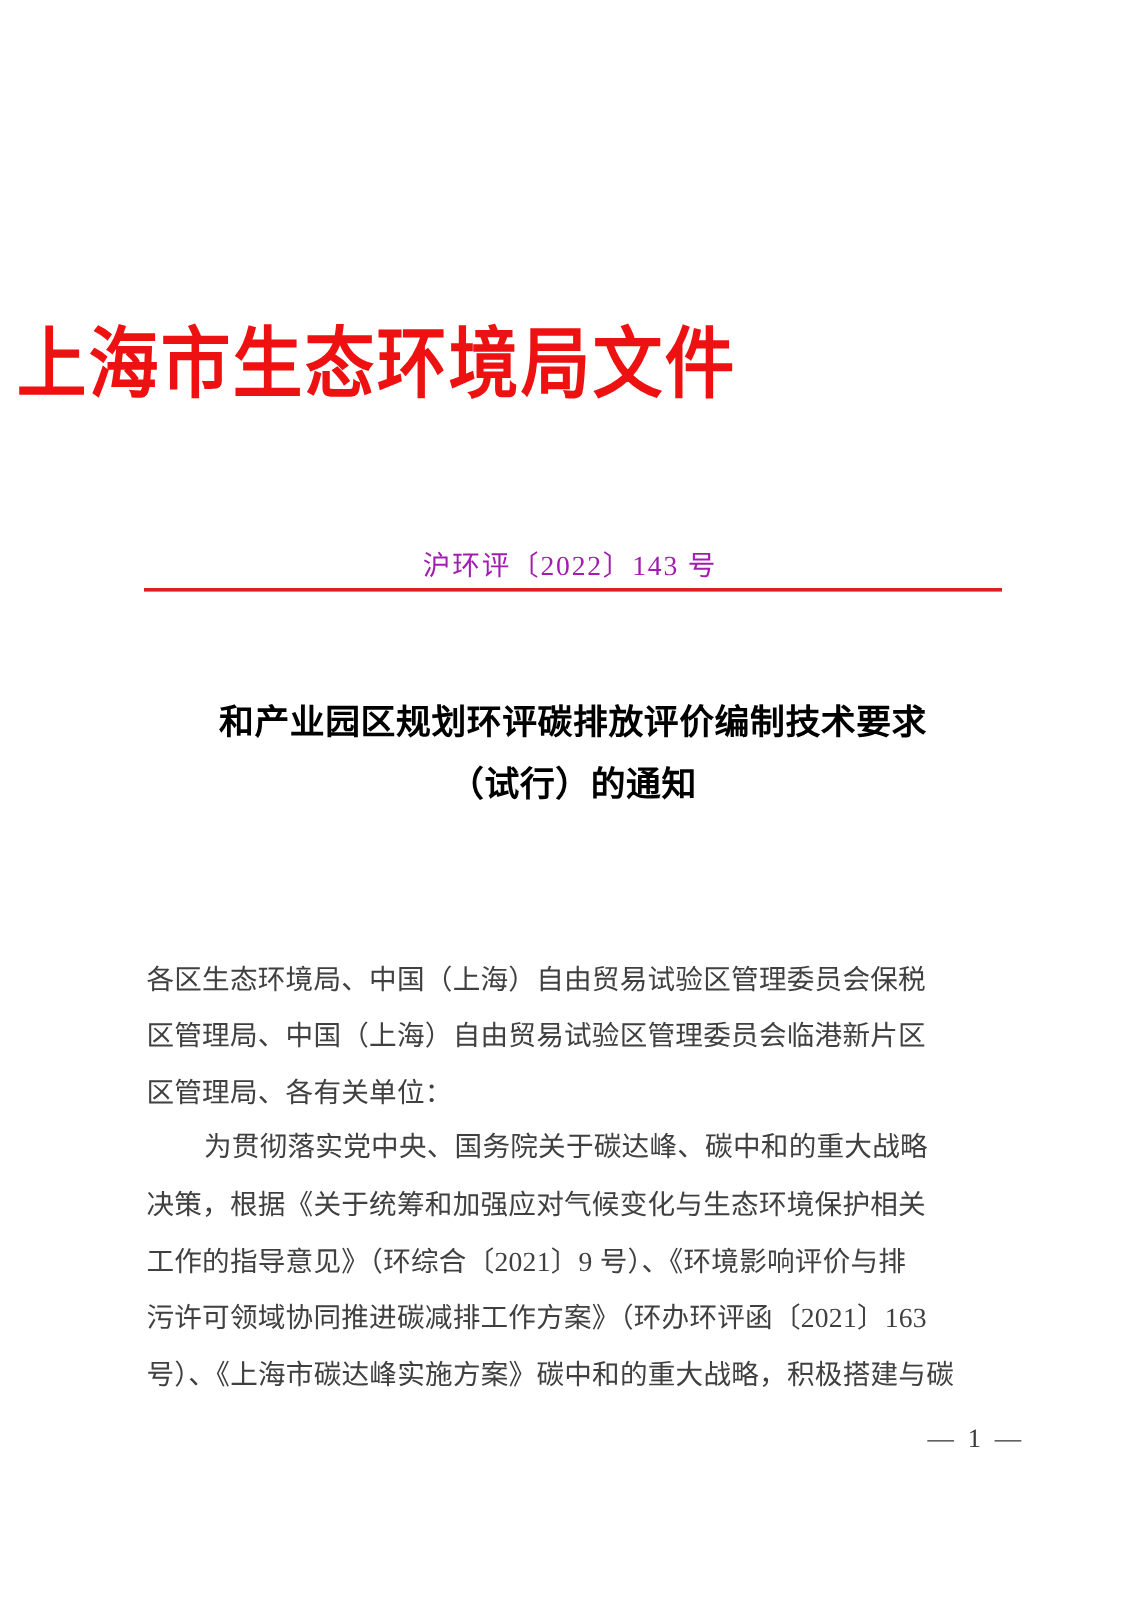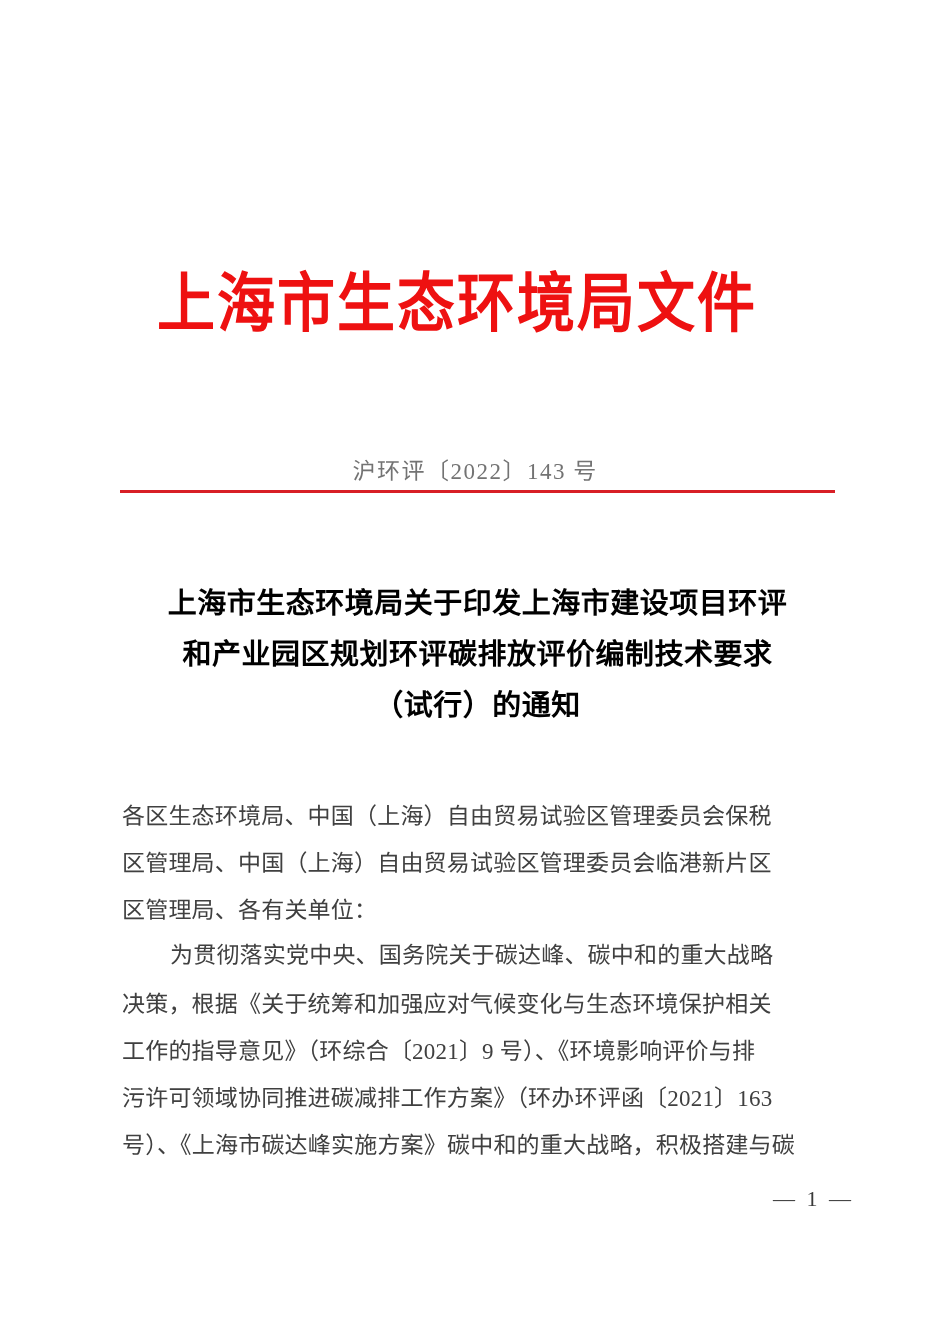--- a/index.html
+++ b/index.html
@@ -17,23 +17,22 @@
     background: #ffffff;
     overflow: hidden;
     font-family: "Liberation Serif", "DejaVu Serif", serif;
     color: #1a1a1a;
   }
 
   
   .masthead {
     position: absolute;
     top: 272px;
-    left: 0;
+    left: 14px;
     width: 914px;
-    text-align: center;
   }
 
   .masthead-title {
     display: inline-block;
     font-family: "Liberation Serif", "DejaVu Serif", serif;
     font-size: 58px;
     font-weight: 700;
     line-height: 1;
     letter-spacing: 2px;
     color: #ee1111;
@@ -44,21 +43,21 @@
 
   
   .doc-number {
     position: absolute;
     top: 452px;
     left: 0;
     width: 950px;
     text-align: center;
     font-size: 23px;
     letter-spacing: 1.5px;
-    color: #737373;
+    color: #a21caf;
     white-space: nowrap;
   }
 
   
   .red-rule {
     position: absolute;
     top: 490px;
     left: 120px;
     width: 715px;
     height: 3px;
@@ -134,21 +133,20 @@
 
   <div class="masthead">
     <span class="masthead-title">上海市生态环境局文件</span>
   </div>
 
   <div class="doc-number">沪环评〔2022〕143 号</div>
 
   <div class="red-rule"></div>
 
   <div class="doc-title">
-    <span class="tline">上海市生态环境局关于印发上海市建设项目环评</span>
     <span class="tline">和产业园区规划环评碳排放评价编制技术要求</span>
     <span class="tline">（试行）的通知</span>
   </div>
 
   <div class="body-text">
     <span class="body-line">各区生态环境局、中国（上海）自由贸易试验区管理委员会保税</span>
     <span class="body-line">区管理局、中国（上海）自由贸易试验区管理委员会临港新片区</span>
     <span class="body-line">区管理局、各有关单位：</span>
     <span class="body-line indent">为贯彻落实党中央、国务院关于碳达峰、碳中和的重大战略</span>
     <span class="body-line">决策，根据《关于统筹和加强应对气候变化与生态环境保护相关</span>

